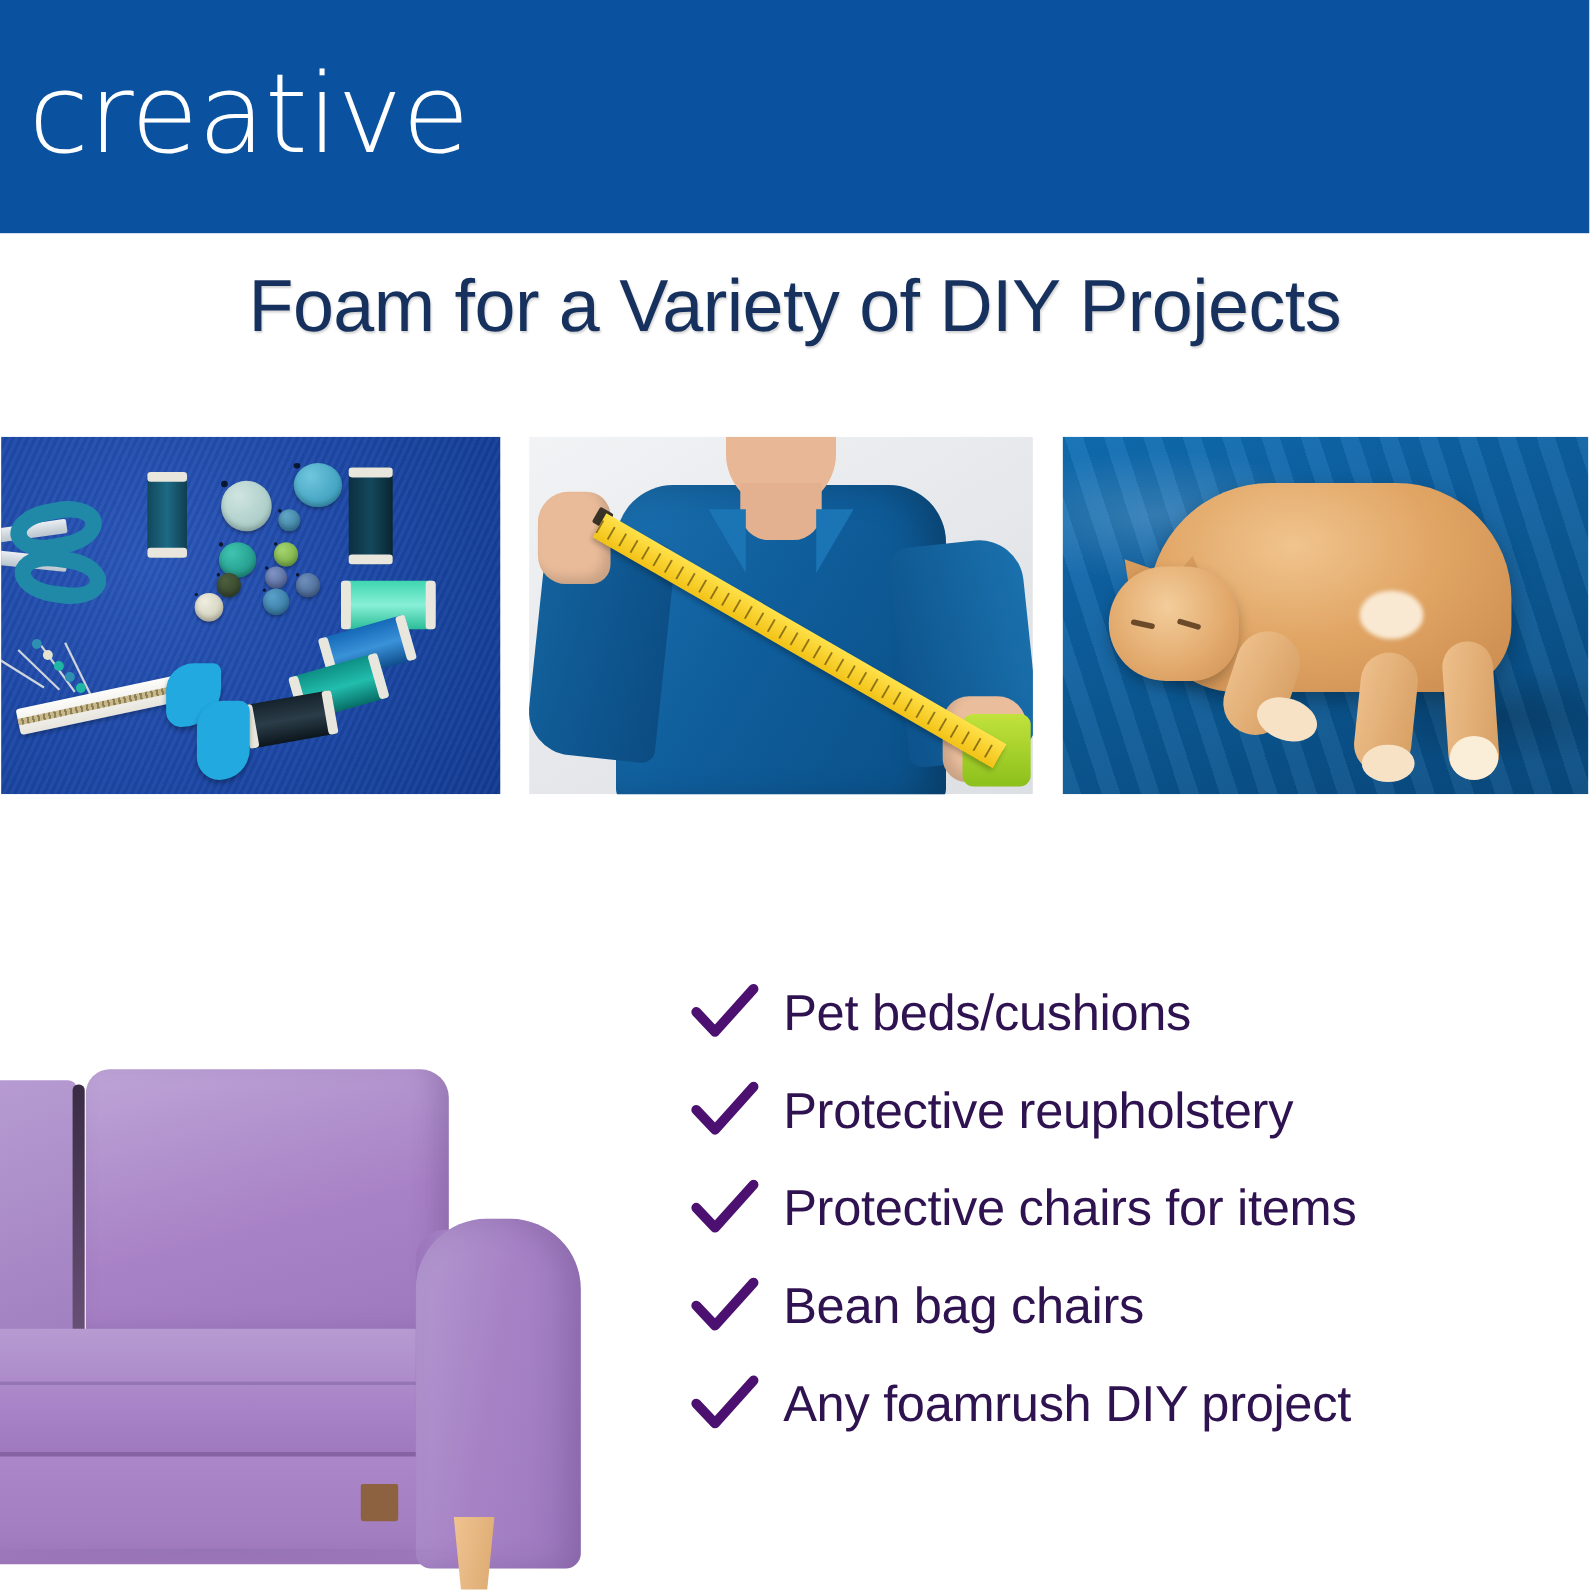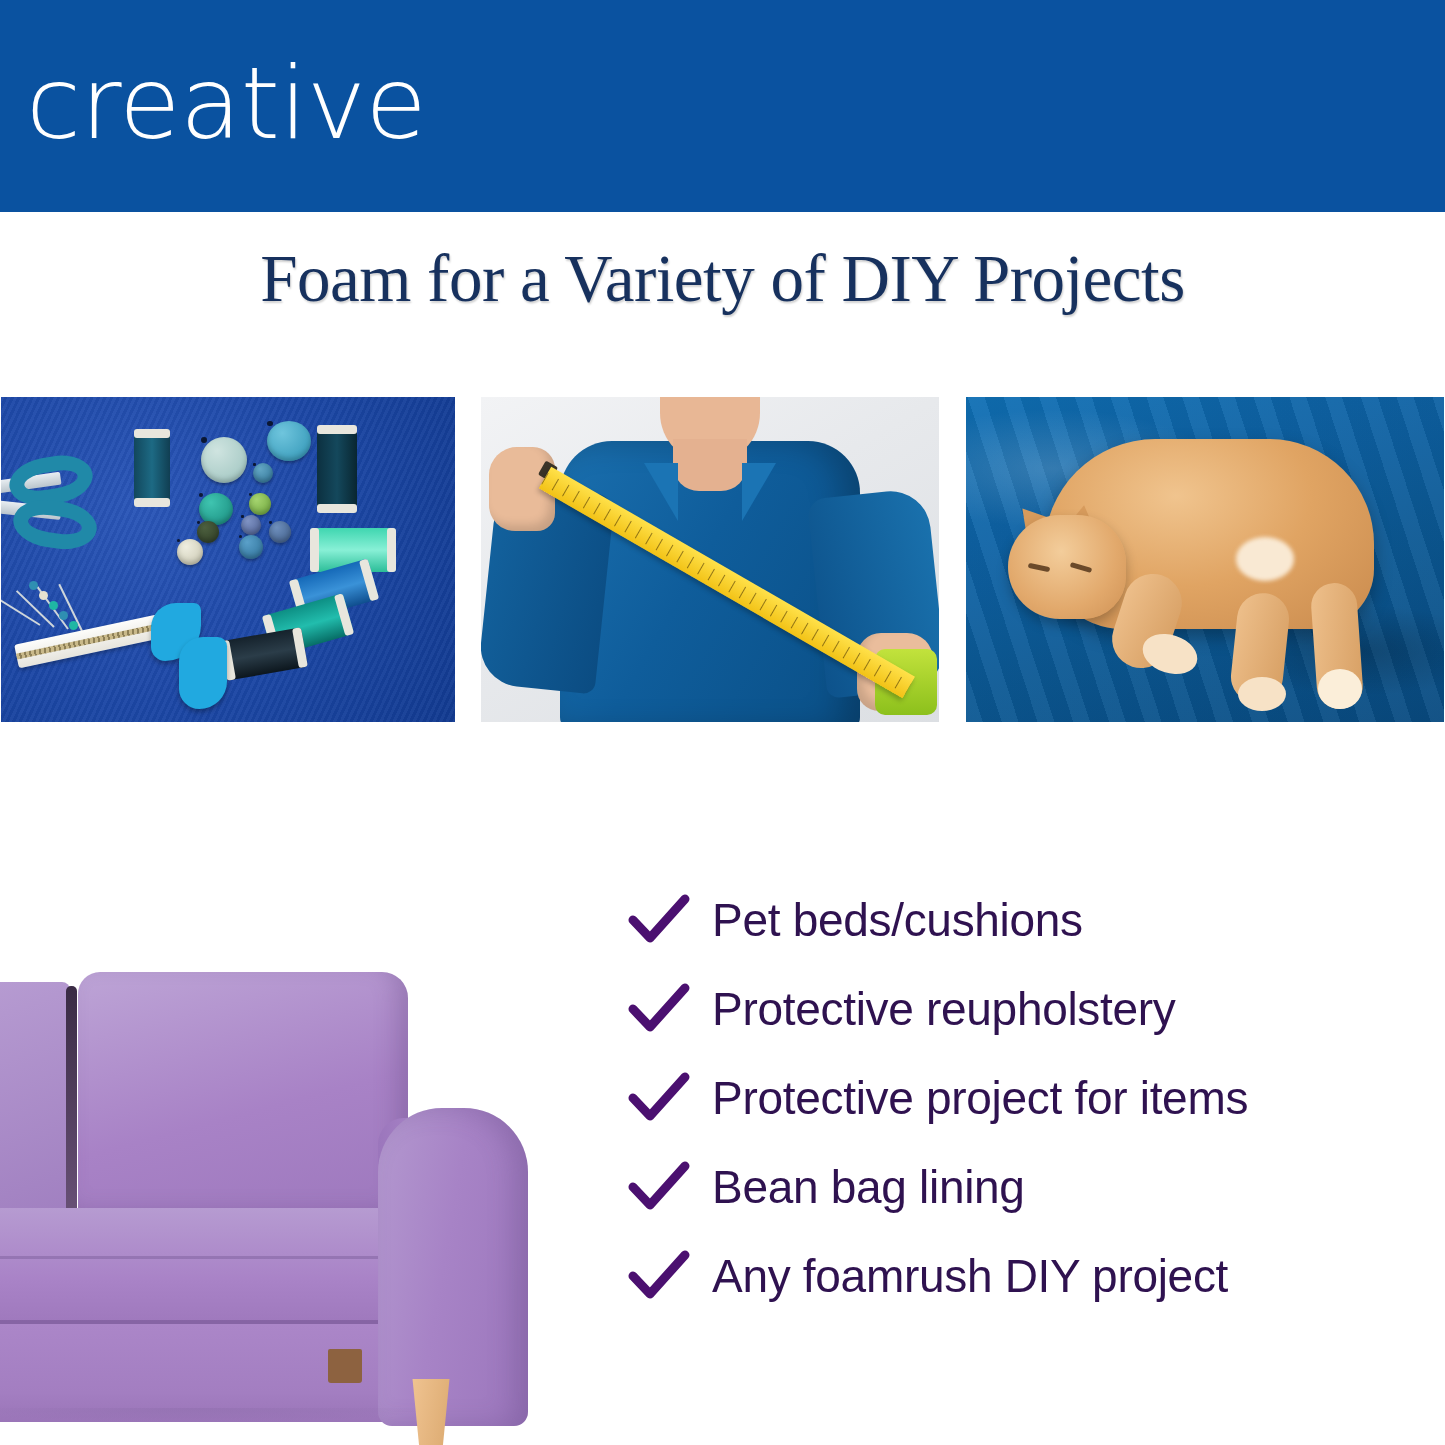--- a/index.html
+++ b/index.html
@@ -26,21 +26,21 @@
     padding-left:26px;
     line-height:1;
     margin-top:-4px;
   }
 
   
   .headline{
     position:absolute; left:0; top:240px; width:1445px;
     text-align:center;
     color:#17315e;
-    font-family:Liberation Serif, serif;
+    font-family:Liberation Sans, sans-serif;
     font-size:67px;
     font-weight:400;
     letter-spacing:-0.5px;
     white-space:nowrap;
     text-shadow:1px 2px 2px rgba(0,0,0,0.18);
   }
 
   
   .photo-strip{ position:absolute; left:0; top:396px; width:1445px; height:327px; }
   .photo{
@@ -335,30 +335,30 @@
     </span>
     <span class="check-label">Protective reupholstery</span>
   </div>
 
   <div class="check-row">
     <span class="check-icon">
       <svg width="62" height="52" viewBox="0 0 62 52">
           <path d="M5 26 L22 44 L57 5" fill="none" stroke="#4b1070" stroke-width="9" stroke-linecap="round" stroke-linejoin="round"></path>
         </svg>
     </span>
-    <span class="check-label">Protective project for items</span>
-  </div>
-
-  <div class="check-row">
-    <span class="check-icon">
-      <svg width="62" height="52" viewBox="0 0 62 52">
-          <path d="M5 26 L22 44 L57 5" fill="none" stroke="#4b1070" stroke-width="9" stroke-linecap="round" stroke-linejoin="round"></path>
-        </svg>
-    </span>
-    <span class="check-label">Bean bag lining</span>
+    <span class="check-label">Protective chairs for items</span>
+  </div>
+
+  <div class="check-row">
+    <span class="check-icon">
+      <svg width="62" height="52" viewBox="0 0 62 52">
+          <path d="M5 26 L22 44 L57 5" fill="none" stroke="#4b1070" stroke-width="9" stroke-linecap="round" stroke-linejoin="round"></path>
+        </svg>
+    </span>
+    <span class="check-label">Bean bag chairs</span>
   </div>
 
   <div class="check-row">
     <span class="check-icon">
       <svg width="62" height="52" viewBox="0 0 62 52">
           <path d="M5 26 L22 44 L57 5" fill="none" stroke="#4b1070" stroke-width="9" stroke-linecap="round" stroke-linejoin="round"></path>
         </svg>
     </span>
     <span class="check-label">Any foamrush DIY project</span>
   </div>

